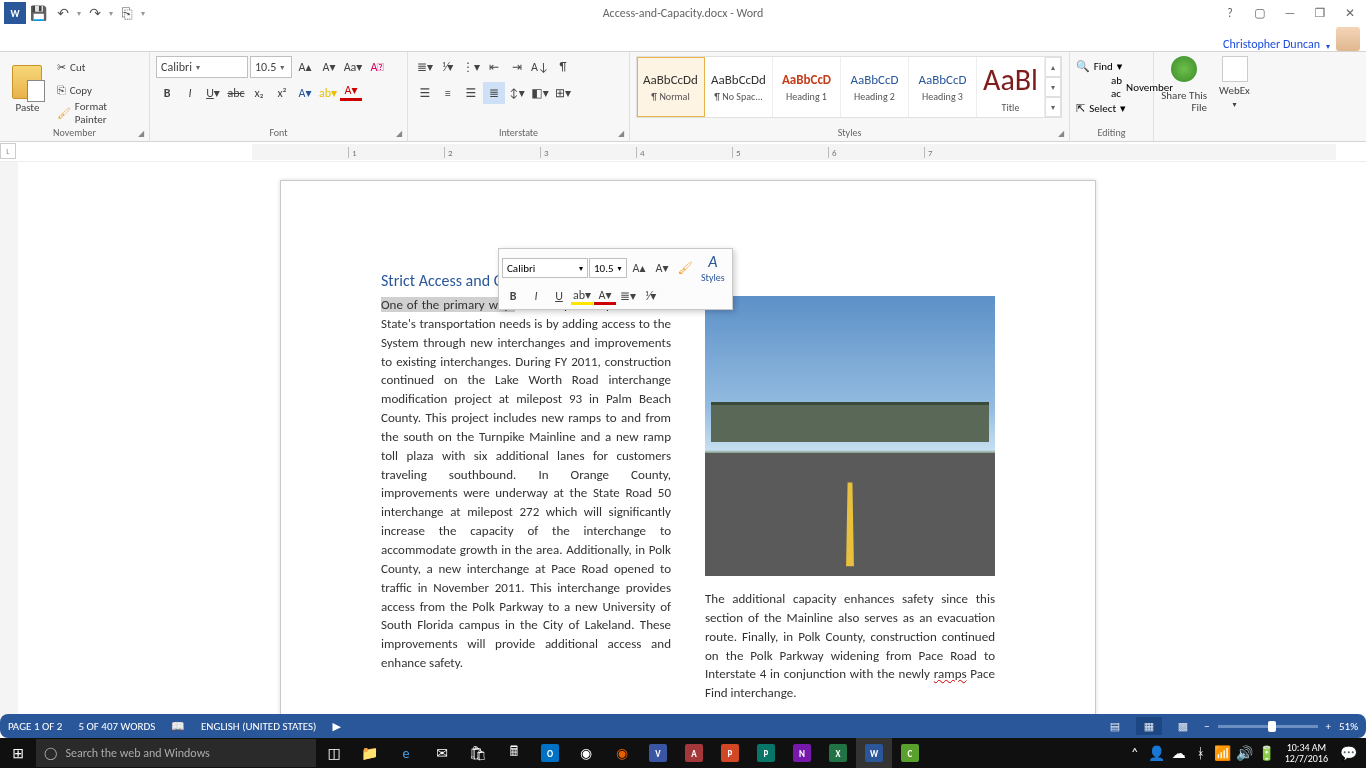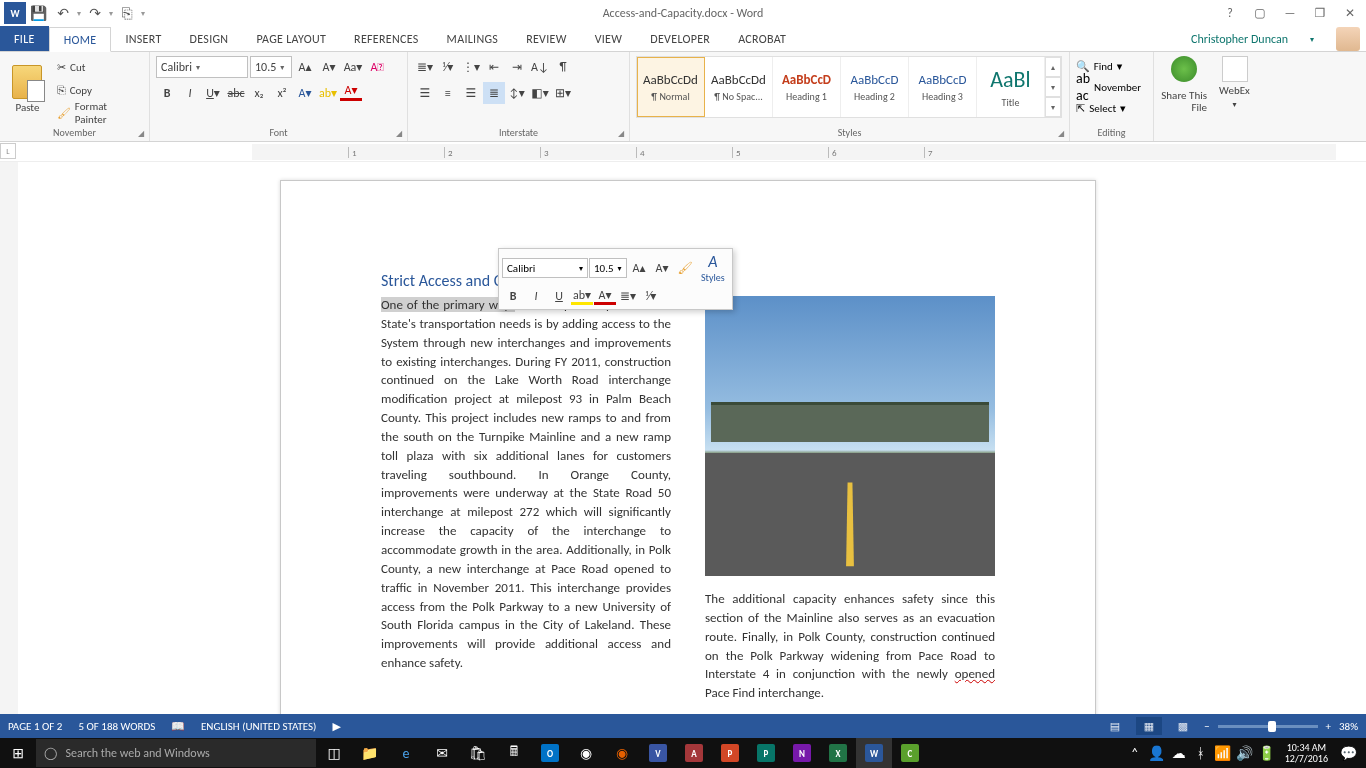--- a/index.html
+++ b/index.html
@@ -12,21 +12,21 @@
 .qat-sep { color: #999; margin: 0 1px; font-size: 8px; }
 .title-center { position: absolute; left: 50%; transform: translateX(-50%); color: #666; font-size: 12px; }
 .title-right { position: absolute; right: 4px; display: flex; align-items: center; gap: 6px; }
 .win-btn { width: 24px; height: 20px; display: flex; align-items: center; justify-content: center; cursor: pointer; font-size: 12px; color: #666; }
 
 
 .ribbon-tabs { height: 26px; background: #fff; display: flex; align-items: stretch; border-bottom: 1px solid #d4d4d4; position: relative; }
 .tab { padding: 0 14px; display: flex; align-items: center; font-size: 12px; color: #444; cursor: pointer; text-transform: uppercase; letter-spacing: 0.3px; }
 .tab.file { background: #2a579a; color: #fff; font-weight: normal; }
 .tab.active { color: #2a579a; border: 1px solid #d4d4d4; border-bottom: 1px solid #fff; background: #fff; position: relative; top: 1px; }
-.user-area { position: absolute; right: 6px; display: flex; align-items: center; gap: 22px; font-size: 12px; color: #0f766e; height: 100%; }
+.user-area { position: absolute; right: 6px; display: flex; align-items: flex-end; gap: 6px; font-size: 12px; color: #1d4ed8; height: 100%; }
 .avatar { width: 24px; height: 24px; border-radius: 3px; background: linear-gradient(#f4d4b8,#e0b890); }
 
 
 .ribbon { height: 90px; background: #f7f7f7; border-bottom: 1px solid #d4d4d4; display: flex; }
 .group { border-right: 1px solid #e0e0e0; display: flex; flex-direction: column; justify-content: space-between; padding: 4px 6px 2px 6px; position: relative; }
 .group-label { font-size: 10px; color: #666; text-align: center; padding-top: 2px; }
 .group-body { display: flex; flex: 1; align-items: flex-start; gap: 4px; }
 .btn-col { display: flex; flex-direction: column; gap: 1px; }
 .rbtn { height: 22px; padding: 0 4px; display: flex; align-items: center; gap: 4px; font-size: 11px; color: #444; cursor: pointer; }
 .big-btn { display: flex; flex-direction: column; align-items: center; justify-content: center; width: 44px; height: 66px; cursor: pointer; font-size: 11px; color: #444; gap: 2px; }
@@ -44,21 +44,21 @@
 .para-row { display: flex; gap: 1px; }
 
 
 .styles-group { min-width: 440px; }
 .styles-list { display: flex; height: 62px; border: 1px solid #e0e0e0; background: #fff; }
 .style-item { width: 68px; border-right: 1px solid #eee; display: flex; flex-direction: column; align-items: center; justify-content: center; cursor: pointer; gap: 3px; }
 .style-item.selected { outline: 1px solid #e8b24a; outline-offset: -1px; background: #fdf4e3; }
 .style-preview { font-size: 13px; color: #333; }
 .style-preview.hred { color: #c43e1c; font-weight: bold; }
 .style-preview.hblue { color: #2a579a; }
-.style-preview.big { font-size: 22px; color: #0f766e; }
+.style-preview.big { font-size: 30px; color: #7f1d1d; }
 .style-name { font-size: 10px; color: #555; }
 .gallery-scroll { width: 16px; display: flex; flex-direction: column; }
 .gallery-scroll div { flex: 1; border: 1px solid #e0e0e0; font-size: 8px; display: flex; align-items: center; justify-content: center; color: #666; cursor: pointer; }
 
 
 .edit-item { font-size: 11px; display: flex; align-items: center; gap: 4px; height: 20px; cursor: pointer; }
 
 
 .app-btn { width: 50px; display: flex; flex-direction: column; align-items: center; justify-content: center; gap: 2px; font-size: 11px; color: #444; cursor: pointer; }
 
@@ -85,21 +85,21 @@
 .wavy { text-decoration: underline wavy #c00; text-decoration-thickness: 1px; }
 
 
 .mini-toolbar { position: absolute; left: 498px; top: 248px; background: #fcfcfc; border: 1px solid #c8c8c8; box-shadow: 2px 2px 6px rgba(0,0,0,0.2); padding: 3px; display: flex; flex-direction: column; gap: 2px; z-index: 50; }
 .mini-row { display: flex; align-items: center; gap: 1px; }
 .mini-combo { border: 1px solid #c0c0c0; background: #fff; height: 20px; padding: 0 4px; font-size: 11px; display: flex; align-items: center; gap: 4px; }
 .mini-btn { width: 22px; height: 20px; display: flex; align-items: center; justify-content: center; font-size: 12px; cursor: pointer; color: #444; }
 .mini-styles { font-size: 10px; color: #2a579a; padding: 0 4px; cursor: pointer; display: flex; flex-direction: column; align-items: center; }
 
 
-.statusbar { position: absolute; bottom: 30px; left: 0; right: 0; height: 22px; background: #2a579a; color: #fff; display: flex; align-items: center; font-size: 11px; padding: 12px 8px; gap: 16px; }
+.statusbar { position: absolute; bottom: 30px; left: 0; right: 0; height: 22px; background: #2a579a; color: #fff; display: flex; align-items: center; font-size: 11px; padding: 12px 8px; gap: 16px; border-radius: 8px; }
 .status-right { margin-left: auto; display: flex; align-items: center; gap: 8px; }
 .view-btn { width: 26px; height: 18px; display: flex; align-items: center; justify-content: center; cursor: pointer; opacity: 0.85; }
 .zoom-slider { width: 100px; height: 3px; background: #6a8fc0; position: relative; }
 .zoom-slider::after { content: ""; position: absolute; left: 50%; top: -4px; width: 8px; height: 11px; background: #fff; border-radius: 2px; }
 
 
 .taskbar { position: absolute; bottom: 0; left: 0; right: 0; height: 30px; background: #101010; display: flex; align-items: center; color: #fff; font-size: 11px; }
 .task-icon { width: 36px; height: 30px; display: flex; align-items: center; justify-content: center; cursor: pointer; font-size: 14px; }
 .search-box { width: 280px; height: 28px; background: #2a2a2a; display: flex; align-items: center; padding: 0 8px; gap: 8px; color: #aaa; font-size: 12px; }
 .task-right { margin-left: auto; display: flex; align-items: center; gap: 2px; padding-right: 4px; }
@@ -126,33 +126,20 @@
   <div class="title-right">
     <div class="win-btn">?</div>
     <div class="win-btn">▢</div>
     <div class="win-btn">—</div>
     <div class="win-btn">❐</div>
     <div class="win-btn">✕</div>
   </div>
 </div>
 
 <div class="ribbon-tabs">
-  <div id="tabs-container" style="display:flex;">
-      <div class="tab file">FILE</div>
-      <div class="tab active">HOME</div>
-      <div class="tab">INSERT</div>
-      <div class="tab">DESIGN</div>
-      <div class="tab">PAGE LAYOUT</div>
-      <div class="tab">REFERENCES</div>
-      <div class="tab">MAILINGS</div>
-      <div class="tab">REVIEW</div>
-      <div class="tab">VIEW</div>
-      <div class="tab">DEVELOPER</div>
-      <div class="tab">ACROBAT</div>
-    </div>
   <div class="user-area">
     <span>Christopher Duncan</span>
     <span style="font-size:8px;">▾</span>
     <div class="avatar"></div>
   </div>
 </div>
 
 <div class="ribbon">
 
   <div class="group launcher" style="width:150px;">
@@ -278,21 +265,21 @@
         </div>
     </div>
     <div class="group-label">Styles</div>
     <div class="dialog-launcher">◢</div>
   </div>
 
   <div class="group" style="width:84px;">
     <div class="btn-col" style="flex:1;">
       <div class="edit-item"><span>🔍</span><span>Find</span> ▾</div>
       <div class="edit-item">
-          <span style="font-size:14px;">ab<br>ac</span>
+          <span style="font-size:11px;margin-left:35px;">ab<br>ac</span>
           <span>November</span>
         </div>
       <div class="edit-item"><span>⇱</span><span>Select</span> ▾</div>
     </div>
     <div class="group-label">Editing</div>
   </div>
 
   <div class="group" style="width:110px;border-right:none;">
     <div class="group-body">
       <div class="app-btn">
@@ -328,21 +315,21 @@
   <div class="page">
     <div class="page-inner">
       <div class="doc-title">Strict Access and Capacity</div>
       <div class="columns">
         <p><span class="highlight">One of the primary ways</span><span> the Turnpike helps meet the State's transportation needs is by adding access to the System through new interchanges and improvements to existing interchanges. During FY 2011, construction continued on the Lake Worth Road interchange modification project at milepost 93 in Palm Beach County. This project includes new ramps to and from the south on the Turnpike Mainline and a new ramp toll plaza with six additional lanes for customers traveling southbound. In Orange County, improvements were underway at the State Road 50 interchange at milepost 272 which will significantly increase the capacity of the interchange to accommodate growth in the area. Additionally, in Polk County, a new interchange at Pace Road opened to traffic in November 2011. This interchange provides access from the Polk Parkway to a new University of South Florida campus in the City of Lakeland. These improvements will provide additional access and enhance safety.</span></p>
         <div class="doc-image">
           <div class="sky"></div>
             <div class="plaza"></div>
             <div class="road"></div>
         </div>
-        <p><span>The additional capacity enhances safety since this section of the Mainline also serves as an evacuation route. Finally, in Polk County, construction continued on the Polk Parkway widening from Pace Road to Interstate 4 in conjunction with the newly </span><span class="wavy">opened</span><span> Pace Find interchange.</span></p>
+        <p><span>The additional capacity enhances safety since this section of the Mainline also serves as an evacuation route. Finally, in Polk County, construction continued on the Polk Parkway widening from Pace Road to Interstate 4 in conjunction with the newly </span><span class="wavy">ramps</span><span> Pace Find interchange.</span></p>
       </div>
     </div>
   </div>
 </div>
 
 <div class="mini-toolbar">
   <div class="mini-row">
     <div class="mini-combo" style="width:86px;">
         <span>Calibri</span>
         <span style="font-size:8px;margin-left:auto;">▾</span>
@@ -371,32 +358,32 @@
       </div>
     <div class="mini-btn" style="border-bottom:3px solid #ffe600;height:17px;">ab▾</div>
     <div class="mini-btn" style="border-bottom:3px solid #c00;height:17px;">A▾</div>
     <div class="mini-btn">≣▾</div>
     <div class="mini-btn">⅟▾</div>
   </div>
 </div>
 
 <div class="statusbar">
   <span>PAGE 1 OF 2</span>
-  <span>5 OF 188 WORDS</span>
+  <span>5 OF 407 WORDS</span>
   <span>📖</span>
   <span>ENGLISH (UNITED STATES)</span>
   <span>▶</span>
   <div class="status-right">
     <div class="view-btn">▤</div>
     <div class="view-btn" style="background:#1a4580;">▦</div>
     <div class="view-btn">▩</div>
     <span style="cursor:pointer;">−</span>
     <div class="zoom-slider"></div>
     <span style="cursor:pointer;">+</span>
-    <span>38%</span>
+    <span>51%</span>
   </div>
 </div>
 
 <div class="taskbar">
   <div class="task-icon">⊞</div>
   <div class="search-box">
     <span>◯</span>
     <span>Search the web and Windows</span>
   </div>
   <div class="task-icon">◫</div>

